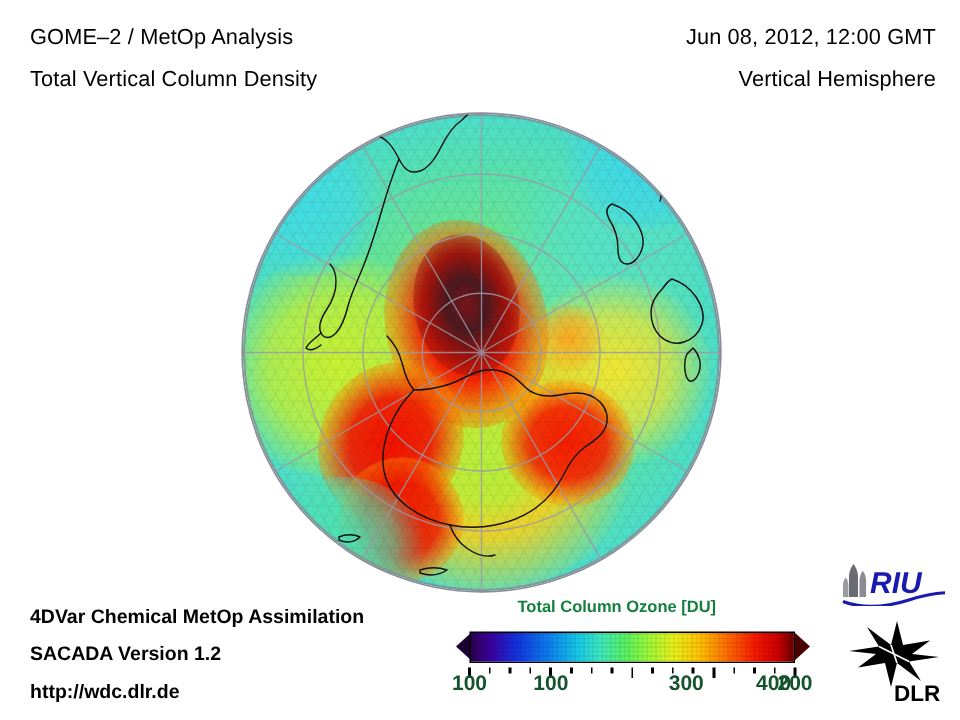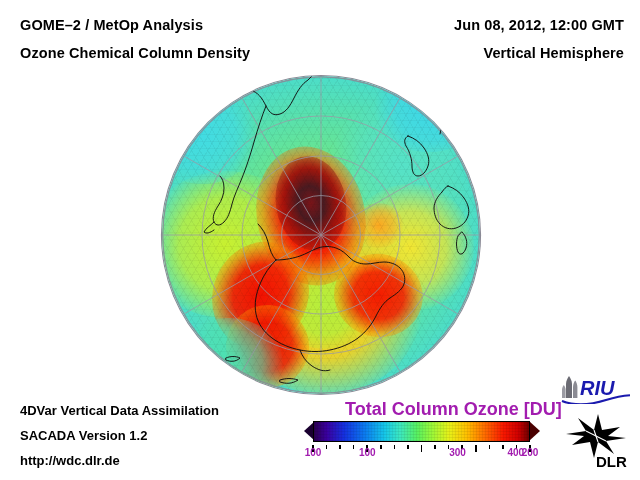--- a/index.html
+++ b/index.html
@@ -1,21 +1,21 @@
 <!DOCTYPE html>
 <html><head>
 <meta charset="utf-8">
 <style>
   html,body{margin:0;padding:0;background:#ffffff;}
   body{
     width:640px;height:480px;position:relative;overflow:hidden;
     font-family:"Liberation Sans",sans-serif;
     -webkit-font-smoothing:antialiased;
   }
-  .hdr{position:absolute;font-size:14.5px;font-weight:bold;color:#000;letter-spacing:.1px;white-space:nowrap;}
+  .hdr{position:absolute;font-size:14.5px;font-weight:normal;color:#000;letter-spacing:.1px;white-space:nowrap;}
   #hdr-title{left:20px;top:17px;}
   #hdr-sub{left:20px;top:45px;}
   #hdr-date{right:16px;top:17px;text-align:left;}
   #hdr-hemi{right:16px;top:45px;text-align:right;}
 
   .foot{position:absolute;left:20px;font-size:13px;font-weight:bold;color:#000;white-space:nowrap;}
   #foot0{top:403px;}
   #foot1{top:428px;}
   #foot2{top:453px;}
 
@@ -36,51 +36,51 @@
     background-image:
       repeating-linear-gradient(60deg, rgba(0,0,0,.13) 0 1px, transparent 1px 7px),
       repeating-linear-gradient(-60deg, rgba(0,0,0,.13) 0 1px, transparent 1px 7px),
       repeating-linear-gradient(0deg, rgba(0,0,0,.10) 0 1px, transparent 1px 7px);
   }
   #grat, #coast{position:absolute;inset:0;}
   #limbshade{position:absolute;inset:0;border-radius:50%;
     background:radial-gradient(circle at 50% 50%, rgba(0,0,0,0) 86%, rgba(60,60,70,.30) 99%, rgba(60,60,70,.55) 100%);}
 
   
-  #cb-title{position:absolute;left:345px;top:399px;font-size:18px;font-weight:bold;color:#a21caf;white-space:nowrap;}
+  #cb-title{position:absolute;left:345px;top:399px;font-size:11px;font-weight:bold;color:#15803d;white-space:nowrap;}
   #cbar-area{position:absolute;left:305px;top:418px;width:232px;height:28px;}
   #cbar-body{position:absolute;left:8px;top:3px;width:217px;height:21px;border:1.6px solid #000;box-sizing:border-box;}
   #cbar-grad{position:absolute;inset:0;
     background:linear-gradient(to right,
       #2b0050 0%, #3a00a0 6%, #1430e0 14%, #0b7ef0 24%,
       #16c8e8 33%, #3ce8c0 40%, #58f060 48%, #9cf838 55%,
       #e8f018 63%, #ffc000 71%, #ff7000 79%, #f81800 88%,
       #d00000 95%, #6e0000 100%);}
   #cbar-grad .pixtex{position:absolute;inset:0;opacity:.30;mix-blend-mode:multiply;
     background-image:repeating-linear-gradient(0deg, rgba(0,0,0,.22) 0 1px, transparent 1px 3px),
                      repeating-linear-gradient(90deg, rgba(0,0,0,.18) 0 1px, transparent 1px 3px);}
   .cap{position:absolute;top:3px;width:0;height:0;}
   #cap-left{left:-1px;border-top:10.5px solid transparent;border-bottom:10.5px solid transparent;border-right:11px solid #1a0030;}
   #cap-right{left:224px;border-top:10.5px solid transparent;border-bottom:10.5px solid transparent;border-left:11px solid #4a0000;}
   #cb-ticks{position:absolute;left:0;top:27px;width:232px;height:7px;}
   .tk{position:absolute;top:0;width:1.6px;background:#000;}
   .tk.maj{height:7px;}
   .tk.min{height:4px;}
   #cb-labels{position:absolute;left:0;top:447px;width:640px;height:20px;}
-  .cblab{position:absolute;font-size:10px;font-weight:bold;color:#a21caf;transform:translateX(-50%);white-space:nowrap;}
+  .cblab{position:absolute;font-size:14px;font-weight:bold;color:#14532d;transform:translateX(-50%);white-space:nowrap;}
 
   
   #riu{position:absolute;left:560px;top:374px;width:72px;height:30px;}
   #dlr{position:absolute;left:562px;top:412px;width:70px;height:58px;}
 </style>
 </head>
 <body>
 
 <div class="hdr" id="hdr-title">GOME–2 / MetOp Analysis</div>
-<div class="hdr" id="hdr-sub">Ozone Chemical Column Density</div>
+<div class="hdr" id="hdr-sub">Total Vertical Column Density</div>
 <div class="hdr" id="hdr-date">Jun 08, 2012, 12:00 GMT</div>
 <div class="hdr" id="hdr-hemi">Vertical Hemisphere</div>
 
 <div id="globe-wrap">
   <div id="globe">
 
     <div class="lay" id="basefield"></div>
 
     <div class="lay">
 
@@ -189,21 +189,21 @@
                  C264,96 260,100 256,100 C252,100 250,96 250,90
                  C250,84 248,76 244,70 C242,66 242,62 246,60 Z"></path>
         <path d="M258,18 C264,22 270,28 274,36 C278,44 280,52 278,58"></path>
       </g>
     </svg>
 
     <div id="limbshade"></div>
   </div>
 </div>
 
-<div class="foot" id="foot0">4DVar Vertical Data Assimilation</div>
+<div class="foot" id="foot0">4DVar Chemical MetOp Assimilation</div>
 <div class="foot" id="foot1">SACADA Version 1.2</div>
 <div class="foot" id="foot2">http://wdc.dlr.de</div>
 
 <div id="cb-title">Total Column Ozone [DU]</div>
 
 <div id="cbar-area">
   <div class="cap" id="cap-left"></div>
   <div class="cap" id="cap-right"></div>
   <div id="cbar-body">
     <div id="cbar-grad">

